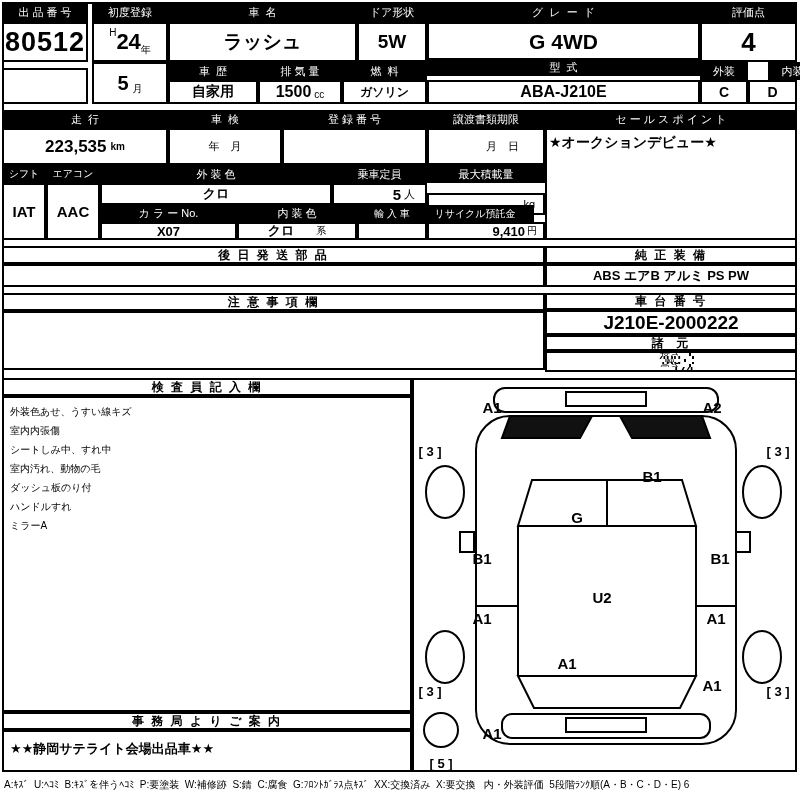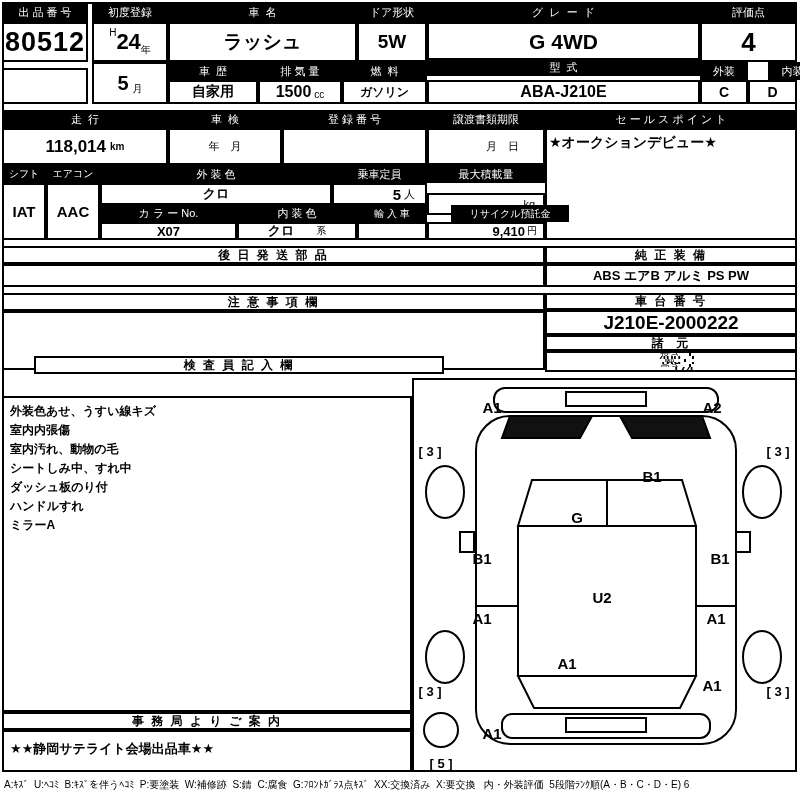--- a/index.html
+++ b/index.html
@@ -24,21 +24,21 @@
   .cell {
     background:#fff; border:2px solid #000;
     display:flex; align-items:center; justify-content:center;
     overflow:hidden; white-space:pre;
   }
   .b { font-weight:bold; }
   .small { font-size:10px; }
   .left { justify-content:flex-start; }
   .right { justify-content:flex-end; }
   .top { align-items:flex-start; }
-  .notes-line { font-weight:bold; font-size:12px; line-height:19px; white-space:pre;text-align:right; }
+  .notes-line { font-weight:normal; font-size:10px; line-height:19px; white-space:pre;text-align:right; }
   .dimrow { display:flex; }
   .dimrow > div { display:flex; align-items:center; justify-content:center; border-right:2px solid #000; height:100%; overflow:hidden; }
   .dimrow > div:last-child { border-right:none; }
   svg { display:block; }
   .legend { font-size:10px; white-space:pre; overflow:hidden; }
 </style>
 </head>
 <body>
 
 <div class="abs frame" style="left:2px;top:2px;width:795px;height:770px;"></div>
@@ -81,21 +81,21 @@
 <div class="abs hdr" style="left:427px;top:58px;width:273px;height:18px;">型  式</div>
 <div class="abs cell b" style="left:427px;top:80px;width:273px;height:24px;font-size:16px;">ABA-J210E</div>
 
 <div class="abs hdr" style="left:700px;top:62px;width:48px;height:18px;">外装</div>
 <div class="abs hdr" style="left:768px;top:62px;width:49px;height:18px;">内装</div>
 <div class="abs cell b" style="left:700px;top:80px;width:48px;height:24px;font-size:14px;">C</div>
 <div class="abs cell b" style="left:748px;top:80px;width:49px;height:24px;font-size:14px;">D</div>
 
 <div class="abs hdr" style="left:2px;top:110px;width:166px;height:18px;">走  行</div>
 <div class="abs cell" style="left:2px;top:128px;width:166px;height:37px;">
-  <span class="b" style="font-size:17px;">118,014</span><span class="b" style="font-size:10px;margin-left:4px;">km</span>
+  <span class="b" style="font-size:17px;">223,535</span><span class="b" style="font-size:10px;margin-left:4px;">km</span>
 </div>
 
 <div class="abs hdr" style="left:168px;top:110px;width:114px;height:18px;">車  検</div>
 <div class="abs cell top" style="left:168px;top:128px;width:114px;height:37px;font-size:11px;padding-top:9px;">年　月</div>
 
 <div class="abs hdr" style="left:282px;top:110px;width:145px;height:18px;">登 録 番 号</div>
 <div class="abs cell" style="left:282px;top:128px;width:145px;height:37px;"></div>
 
 <div class="abs hdr" style="left:427px;top:110px;width:118px;height:18px;">譲渡書類期限</div>
 <div class="abs cell top right" style="left:427px;top:128px;width:118px;height:37px;font-size:11px;padding:9px 24px 0 0;">月　日</div>
@@ -123,21 +123,21 @@
 <div class="abs cell b" style="left:100px;top:222px;width:137px;height:18px;font-size:13px;">X07</div>
 
 <div class="abs hdr" style="left:237px;top:205px;width:120px;height:17px;">内 装 色</div>
 <div class="abs cell" style="left:237px;top:222px;width:120px;height:18px;">
   <span class="b" style="font-size:13px;">クロ</span><span style="font-size:10px;margin-left:22px;">系</span>
 </div>
 
 <div class="abs hdr" style="left:357px;top:205px;width:70px;height:17px;font-size:10px;">輸 入 車</div>
 <div class="abs cell" style="left:357px;top:222px;width:70px;height:18px;"></div>
 
-<div class="abs hdr" style="left:451px;top:205px;width:118px;height:17px;font-size:10px;">リサイクル預託金</div>
+<div class="abs hdr" style="left:416px;top:205px;width:118px;height:17px;font-size:10px;">リサイクル預託金</div>
 <div class="abs cell right" style="left:427px;top:222px;width:118px;height:18px;padding-right:6px;">
   <span class="b" style="font-size:13px;">9,410</span><span style="font-size:10px;margin-left:2px;">円</span>
 </div>
 
 <div class="abs whdr" style="left:2px;top:246px;width:543px;height:18px;">後 日 発 送 部 品</div>
 <div class="abs cell" style="left:2px;top:264px;width:543px;height:23px;"></div>
 
 <div class="abs whdr" style="left:545px;top:246px;width:252px;height:18px;">純 正 装 備</div>
 <div class="abs cell b" style="left:545px;top:264px;width:252px;height:23px;font-size:13px;">ABS エアB アルミ PS PW</div>
 
@@ -150,26 +150,26 @@
 <div class="abs whdr" style="left:545px;top:335px;width:252px;height:16px;">諸  元</div>
 <div class="abs cell dimrow" style="left:545px;top:351px;width:252px;height:21px;padding:0;flex-direction:column;">
   <div style="width:40px;font-size:10px;">長さ</div>
   <div class="b" style="width:46px;font-size:13px;">400</div>
   <div style="width:30px;font-size:10px;">幅</div>
   <div class="b" style="width:46px;font-size:13px;">169</div>
   <div style="width:40px;font-size:10px;">高さ</div>
   <div class="b" style="width:46px;font-size:13px;padding-left:24px;">174</div>
 </div>
 
-<div class="abs whdr" style="left:2px;top:356px;width:410px;height:18px;margin-left:32px;">検 査 員 記 入 欄</div>
+<div class="abs whdr" style="left:2px;top:378px;width:410px;height:18px;">検 査 員 記 入 欄</div>
 <div class="abs cell top left" style="left:2px;top:396px;width:410px;height:316px;flex-direction:column;align-items:flex-start;padding:4px 6px;">
   <div class="notes-line">外装色あせ、うすい線キズ</div>
   <div class="notes-line">室内内張傷</div>
+  <div class="notes-line">シートしみ中、すれ中</div>
   <div class="notes-line">室内汚れ、動物の毛</div>
-  <div class="notes-line">シートしみ中、すれ中</div>
   <div class="notes-line">ダッシュ板のり付</div>
   <div class="notes-line">ハンドルすれ</div>
   <div class="notes-line">ミラーA</div>
 </div>
 
 <div class="abs whdr" style="left:2px;top:712px;width:410px;height:18px;">事 務 局 よ り ご 案 内</div>
 <div class="abs cell top left b" style="left:2px;top:730px;width:410px;height:42px;font-size:13px;padding:8px 0 0 6px;">★★静岡サテライト会場出品車★★</div>
 
 <div class="abs cell" style="left:412px;top:378px;width:385px;height:394px;padding:0;">
   <svg width="381" height="390" viewBox="0 0 381 390">

